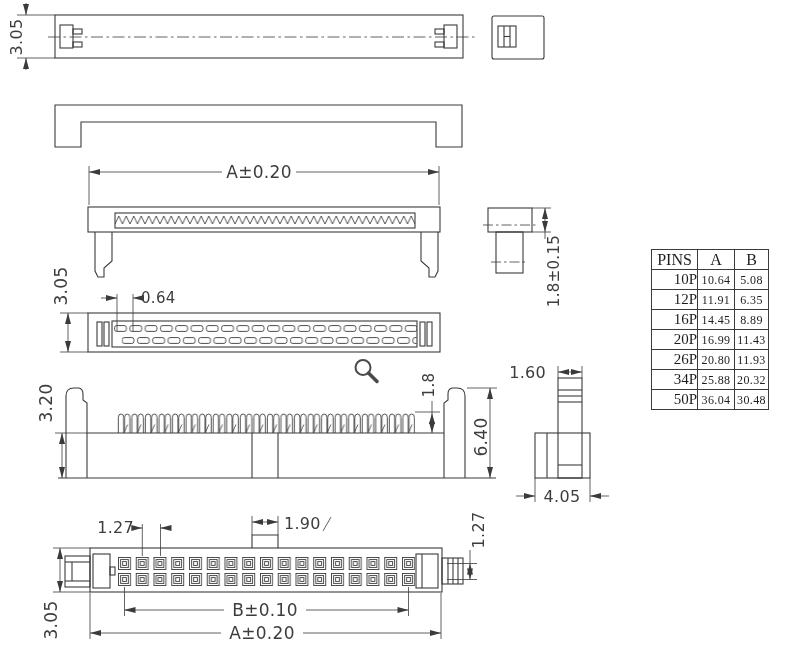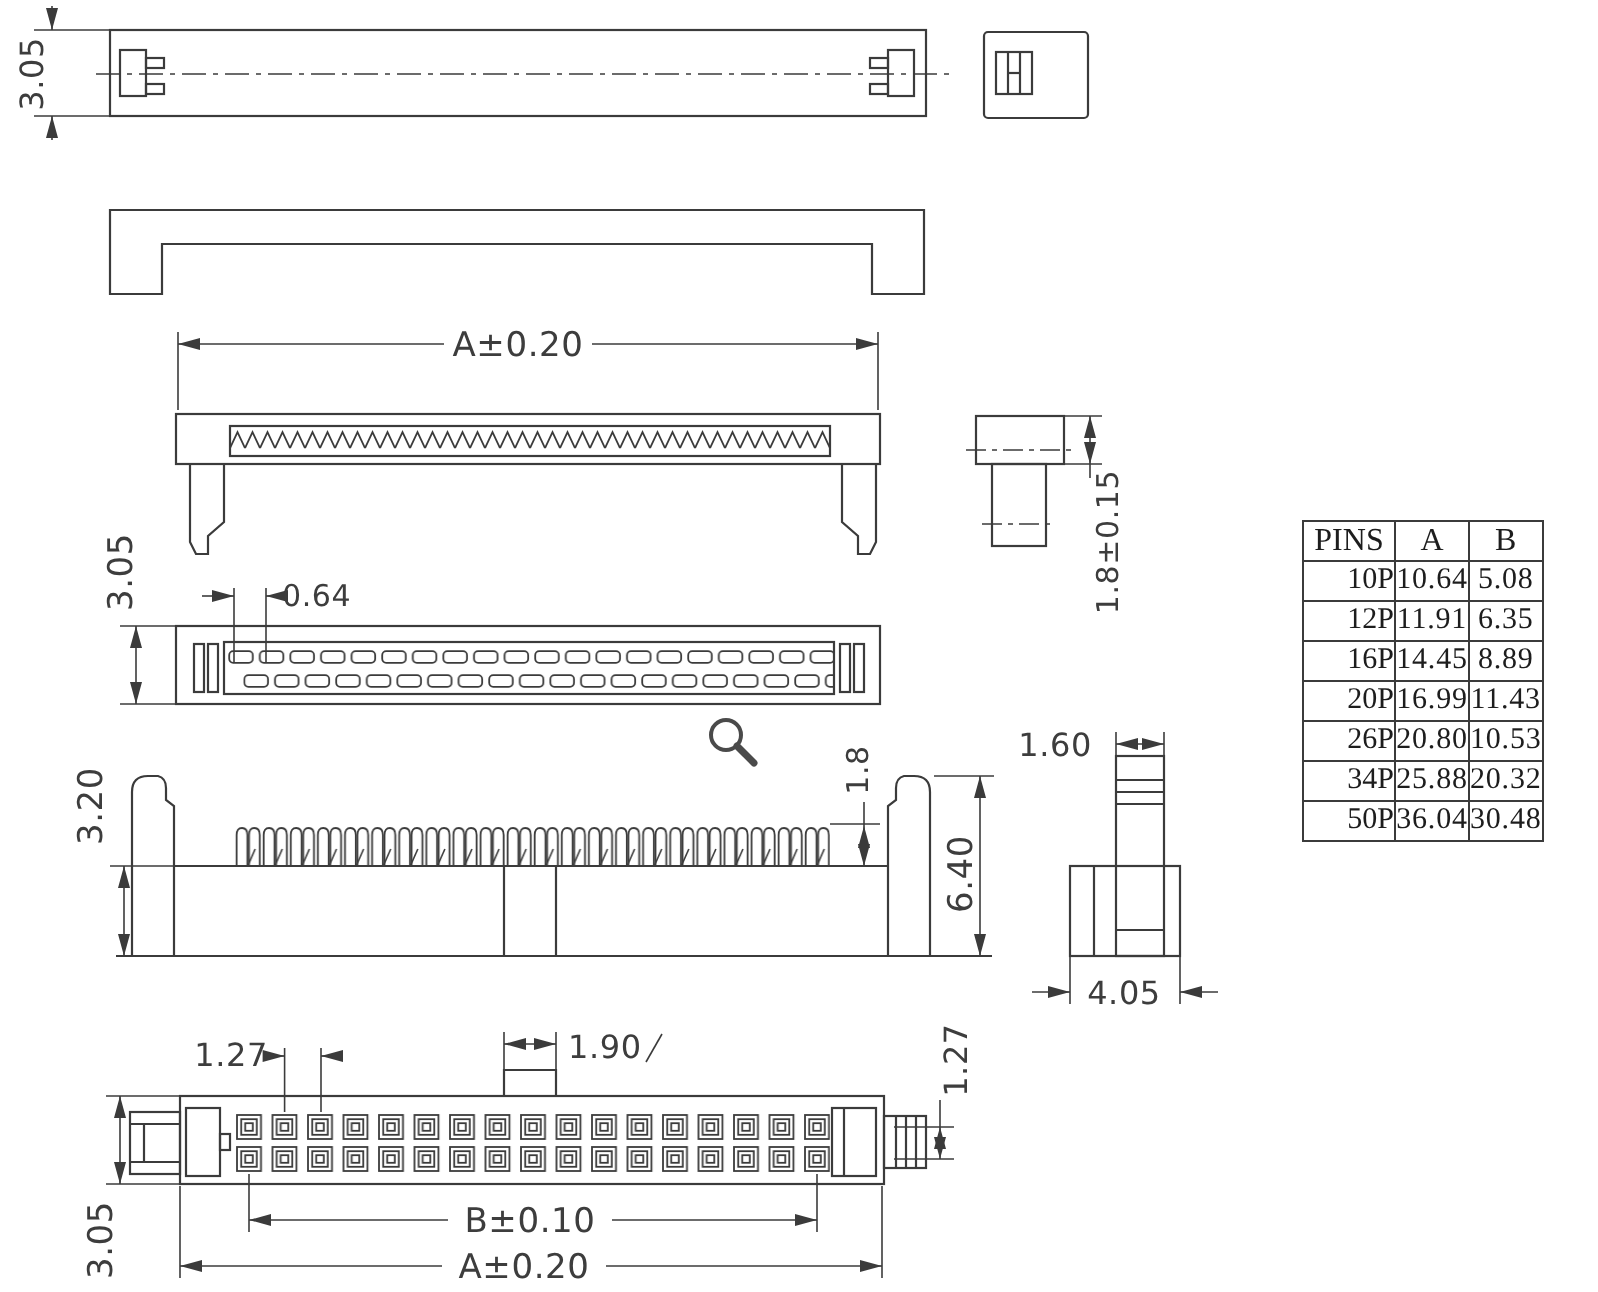--- a/index.html
+++ b/index.html
@@ -1,26 +1,26 @@
 <!DOCTYPE html>
 <html><head>
 <meta charset="utf-8">
 <style>
   html,body{margin:0;padding:0;background:#fff;}
   .stage{position:relative;width:799px;height:646px;background:#ffffff;overflow:hidden;
          font-family:"DejaVu Sans",sans-serif;}
   .art{position:absolute;left:0;top:0;}
   .dim{fill:#3d3d3d;stroke:none;font-family:"DejaVu Sans",sans-serif;letter-spacing:.3px;}
   .d17{font-size:17px;} .d16{font-size:16px;} .d15{font-size:15px;}
-  .ptable{position:absolute;left:651px;top:260px;border-collapse:collapse;table-layout:fixed;
+  .ptable{position:absolute;left:651px;top:249px;border-collapse:collapse;table-layout:fixed;
           background:#fff;color:#1d1d1d;font-family:"Liberation Serif","DejaVu Serif",serif;}
   .ptable th,.ptable td{border:1px solid #3b3b3b;height:19px;padding:0;line-height:1;}
   .ptable th{font-weight:normal;font-size:16px;}
   .c-pins{font-size:15px;text-align:right;padding-left:5px;}
-  .c-num{font-size:15px;text-align:center;letter-spacing:.4px;}
+  .c-num{font-size:12px;text-align:center;letter-spacing:.4px;}
 </style>
 </head>
 <body>
 
 <div class="stage">
 
 <svg class="art" width="799" height="646" viewBox="0 0 799 646">
   <defs>
     <marker id="ar" markerUnits="userSpaceOnUse" markerWidth="12" markerHeight="8" viewBox="0 0 12 8" refX="12" refY="4" orient="auto-start-reverse">
       <path d="M12,4 L1,1 L1,7 Z" fill="#3b3b3b" stroke="none"></path>
@@ -259,21 +259,21 @@
     <td class="c-num">8.89</td>
   </tr>
   <tr>
     <td class="c-pins">20P</td>
     <td class="c-num">16.99</td>
     <td class="c-num">11.43</td>
   </tr>
   <tr>
     <td class="c-pins">26P</td>
     <td class="c-num">20.80</td>
-    <td class="c-num">10.53</td>
+    <td class="c-num">11.93</td>
   </tr>
   <tr>
     <td class="c-pins">34P</td>
     <td class="c-num">25.88</td>
     <td class="c-num">20.32</td>
   </tr>
   <tr>
     <td class="c-pins">50P</td>
     <td class="c-num">36.04</td>
     <td class="c-num">30.48</td>

